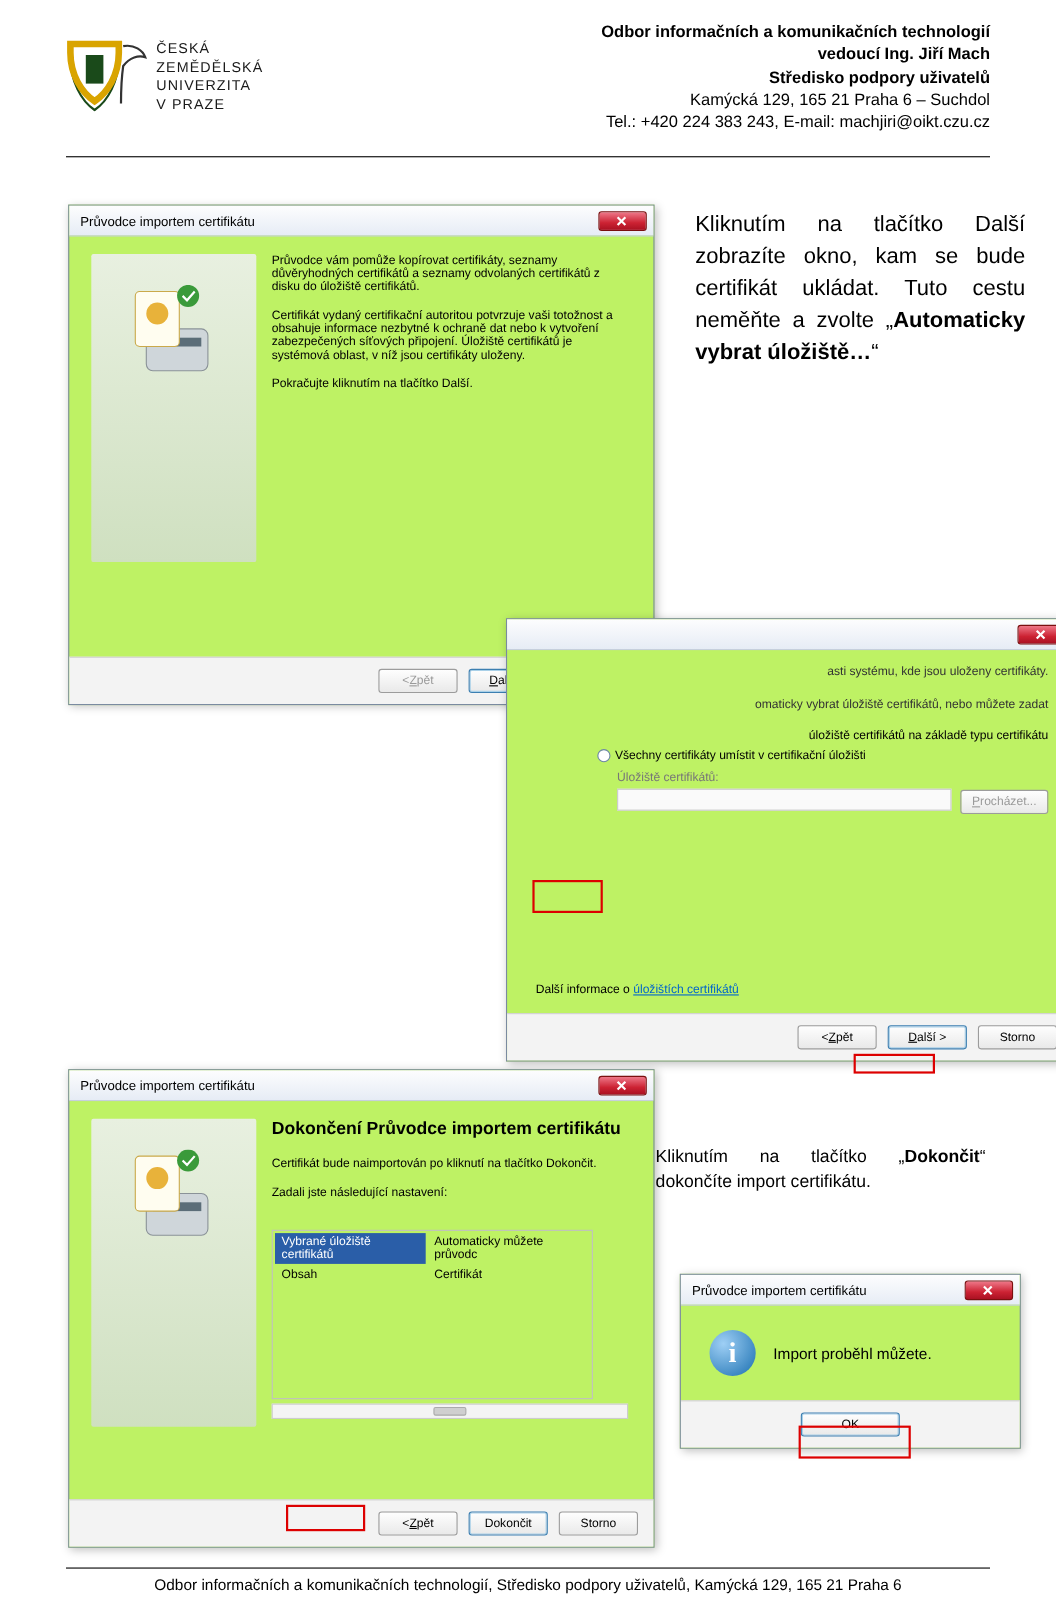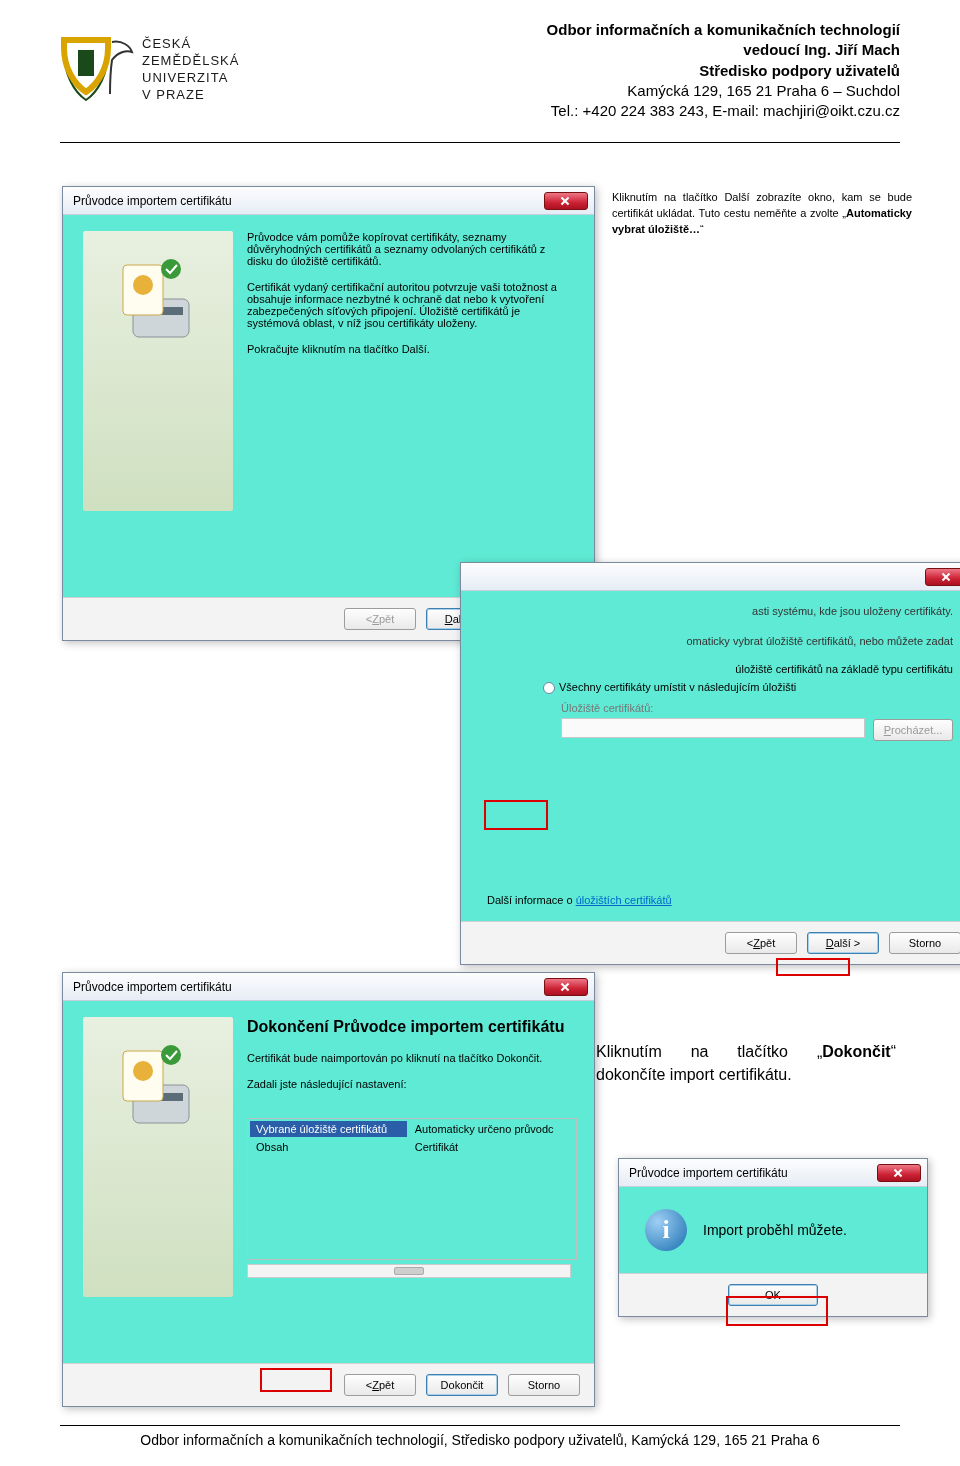--- a/index.html
+++ b/index.html
@@ -26,27 +26,27 @@
   }
   .logo svg { flex: none; }
   .logo-text { font-size: 13px; letter-spacing: 1px; line-height: 1.3; color: #1a1a1a; }
   .hdr-right { text-align: right; font-size: 15px; line-height: 1.35; }
   .hdr-right .b { font-weight: bold; }
   .hrule { position: absolute; left: 60px; right: 60px; height: 1px; background: #000; }
   .hrule.top { top: 142px; }
   .hrule.bot { bottom: 40px; }
   .footer { position: absolute; left: 60px; right: 60px; bottom: 18px; text-align: center; font-size: 14px; }
 
-  .para1 { position: absolute; top: 190px; left: 612px; width: 300px; font-size: 11px; line-height: 1.45; text-align: justify; }
+  .para1 { position: absolute; top: 190px; left: 632px; width: 300px; font-size: 20px; line-height: 1.45; text-align: justify; }
   .para2 { position: absolute; top: 1040px; left: 596px; width: 300px; font-size: 16px; line-height: 1.45; text-align: justify; }
 
   
   .dlg {
     position: absolute;
-    background: #5eead4;
+    background: #bef264;
     border: 1px solid #7a8aa0;
     box-shadow: 2px 2px 8px rgba(0,0,0,0.25);
     font-size: 11px;
   }
   .dlg .titlebar {
     height: 28px;
     background: linear-gradient(#fdfdfe, #e6ecf5);
     border-bottom: 1px solid #c6cfdc;
     display: flex; align-items: center;
     padding: 0 6px 0 10px;
@@ -98,21 +98,21 @@
   .sideimg svg { position: absolute; top: 28px; left: 20px; }
   .h1 { font-size: 16px; font-weight: bold; line-height: 1.3; margin-bottom: 14px; }
 
   .redbox { position: absolute; border: 2px solid #d00; }
 
   .radio { display: inline-block; width: 12px; height: 12px; border: 1px solid #6c87a6; border-radius: 50%; vertical-align: middle; background: #fff; margin-right: 4px; position: relative; }
 
   .field { width: 320px; height: 20px; border: 1px solid #c8c8c8; background: #fafafa; margin: 2px 0 6px; }
   .link { color: #0066cc; text-decoration: underline; }
 
-  .tbl { width: 330px; border: 1px solid #c0c0c0; font-size: 11px; margin-top: 28px; }
+  .tbl { width: 292px; border: 1px solid #c0c0c0; font-size: 11px; margin-top: 28px; }
   .tbl td { padding: 2px 6px; }
   .tbl .sel { background: #2a5ea8; color: #fff; }
 
   .scroll-hint { width: 324px; height: 14px; border: 1px solid #ccc; background: #f4f4f4; margin-top: 4px; display:flex; align-items:center; justify-content:center; }
   .scroll-hint .thumb { width: 30px; height: 8px; background: #cfcfcf; border: 1px solid #aaa; border-radius: 2px; }
 
   .msgdlg .body { display:flex; align-items:center; gap: 16px; padding: 22px 26px; font-size: 14px; }
   .infoicon { width: 42px; height: 42px; border-radius: 50%; background: radial-gradient(circle at 30% 30%, #9ecff5, #1a6fb0); display:flex; align-items:center; justify-content:center; color:#fff; font-weight:bold; font-size:26px; font-family: Georgia, serif; }
 
 </style>
@@ -185,21 +185,21 @@
 <div class="dlg" style="top:562px; left:460px; width:516px;">
   <div class="titlebar">
     <div class="t"></div>
     <div class="closebtn"></div>
   </div>
   <div class="body" style="height:330px; padding:14px 22px;">
     <div style="text-align:right; color:#333; margin-bottom:18px;">asti systému, kde jsou uloženy certifikáty.</div>
     <div style="text-align:right; color:#333; margin-bottom:16px;">omaticky vybrat úložiště certifikátů, nebo můžete zadat</div>
     <div style="margin-left:60px;">
       <div style="text-align:right; margin-bottom:6px;">úložiště certifikátů na základě typu certifikátu</div>
-      <div><span class="radio"></span><span class="ul">V</span><span>šechny certifikáty umístit v následujícím úložišti</span></div>
+      <div><span class="radio"></span><span class="ul">V</span><span>šechny certifikáty umístit v certifikační úložišti</span></div>
       <div style="color:#777; margin:8px 0 2px 18px;">Úložiště certifikátů:</div>
       <div style="display:flex; gap:8px; align-items:center; margin-left:18px;">
         <div class="field"></div>
         <button class="wbtn dis" style="min-width:80px;">
             <span class="ul">P</span>
             <span>rocházet...</span>
           </button>
       </div>
     </div>
     <div style="position:absolute; bottom:58px; left:26px;">
@@ -233,21 +233,21 @@
       </svg>
     </div>
     <div style="margin-left:164px;">
       <div class="h1">Dokončení Průvodce importem certifikátu</div>
       <p style="margin-bottom:14px;">Certifikát bude naimportován po kliknutí na tlačítko Dokončit.</p>
       <p style="margin-bottom:6px;">Zadali jste následující nastavení:</p>
       <table class="tbl">
         <tbody>
             <tr>
               <td class="sel">Vybrané úložiště certifikátů</td>
-              <td>Automaticky určeno průvodc</td>
+              <td>Automaticky můžete průvodc</td>
             </tr>
         <tr>
               <td>Obsah</td>
               <td>Certifikát</td>
             </tr>
         <tr>
               <td style="height:100px;" colspan="2"></td>
             </tr>
       </tbody>
         </table>

